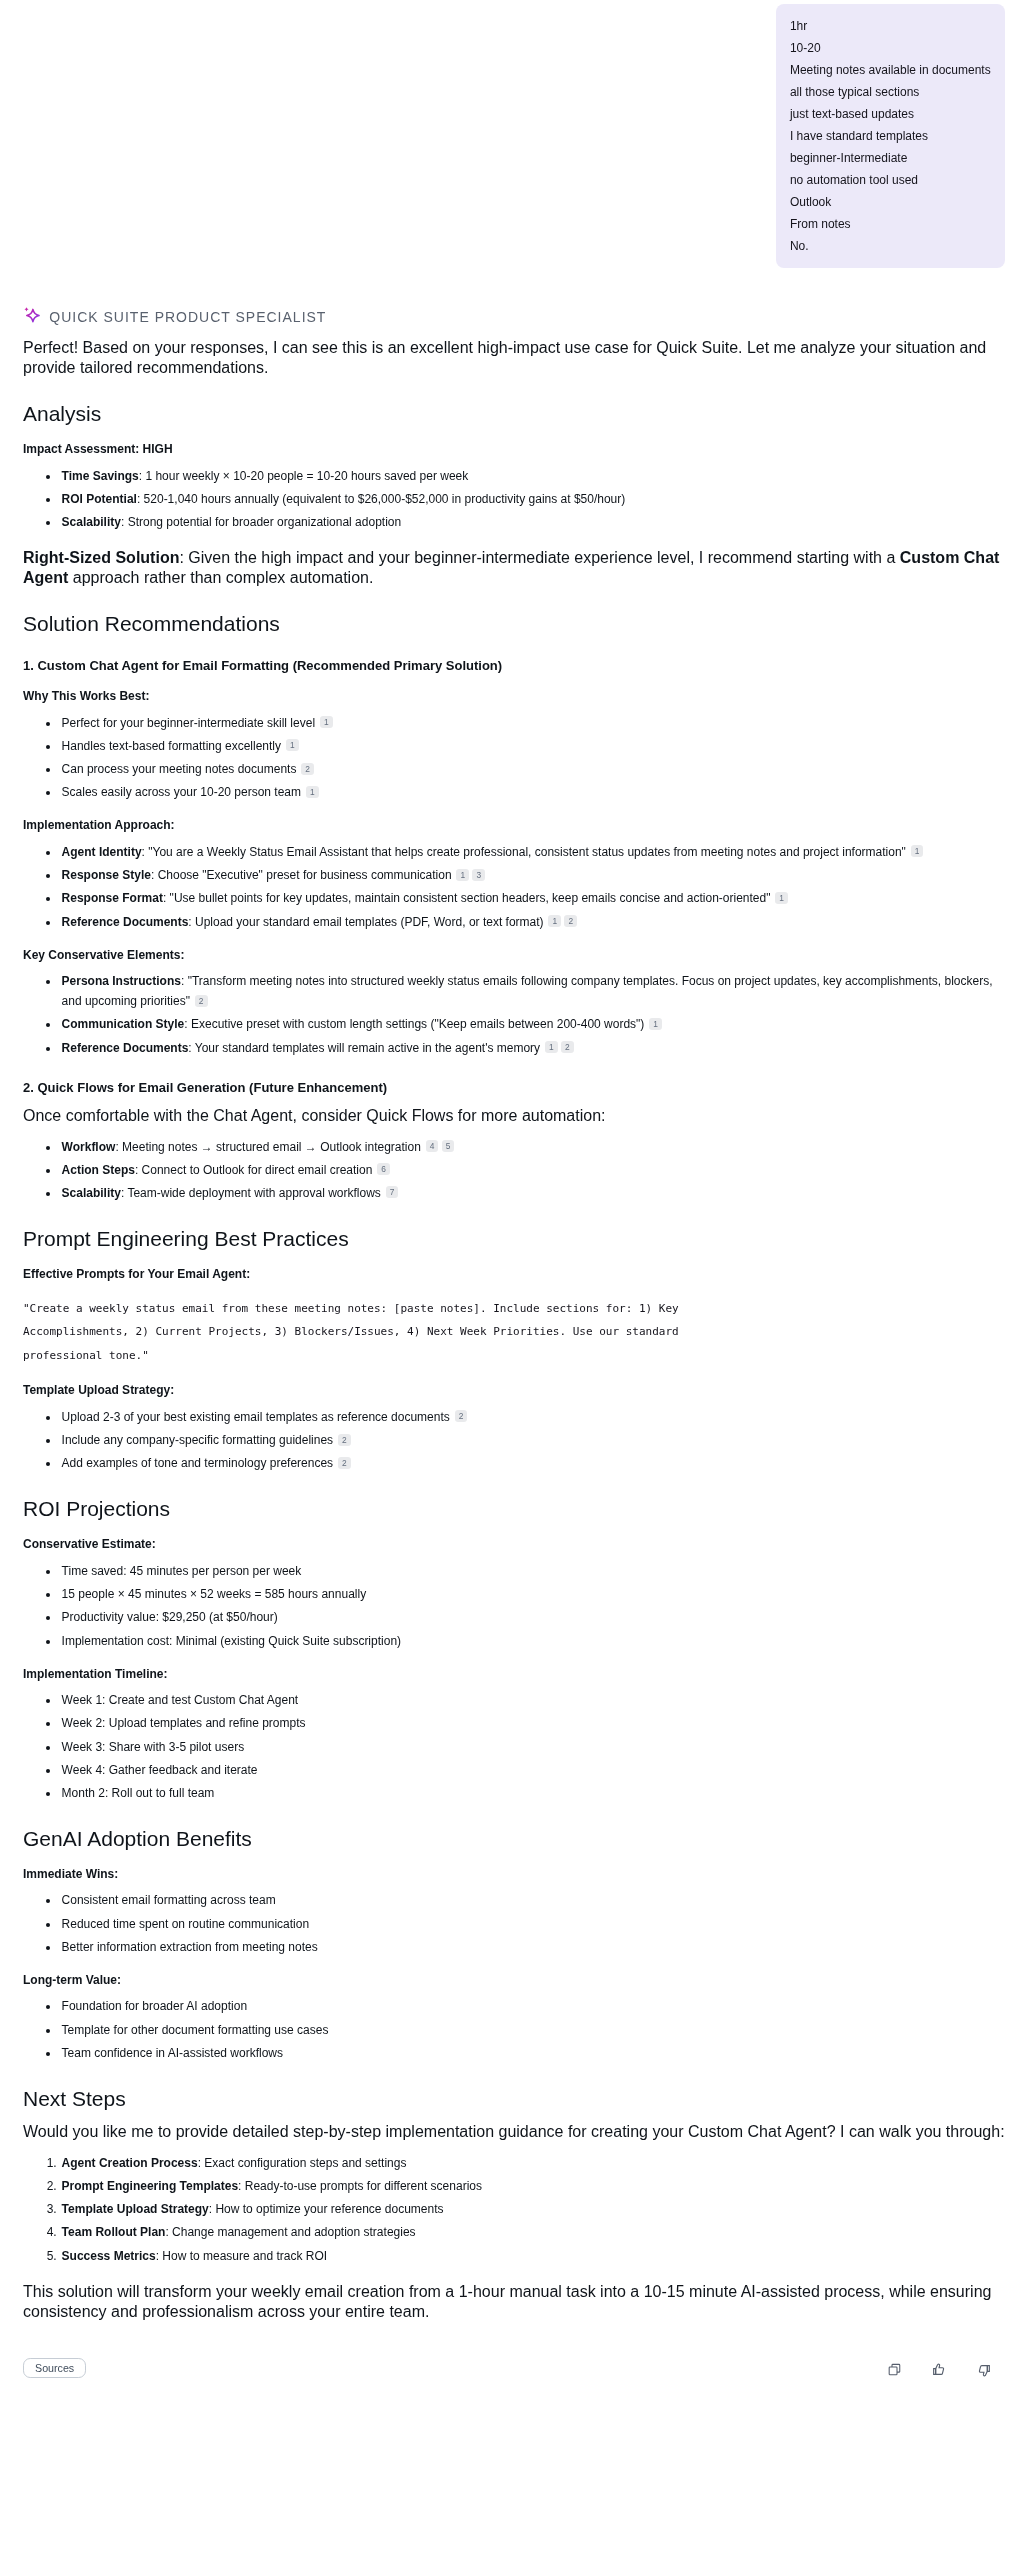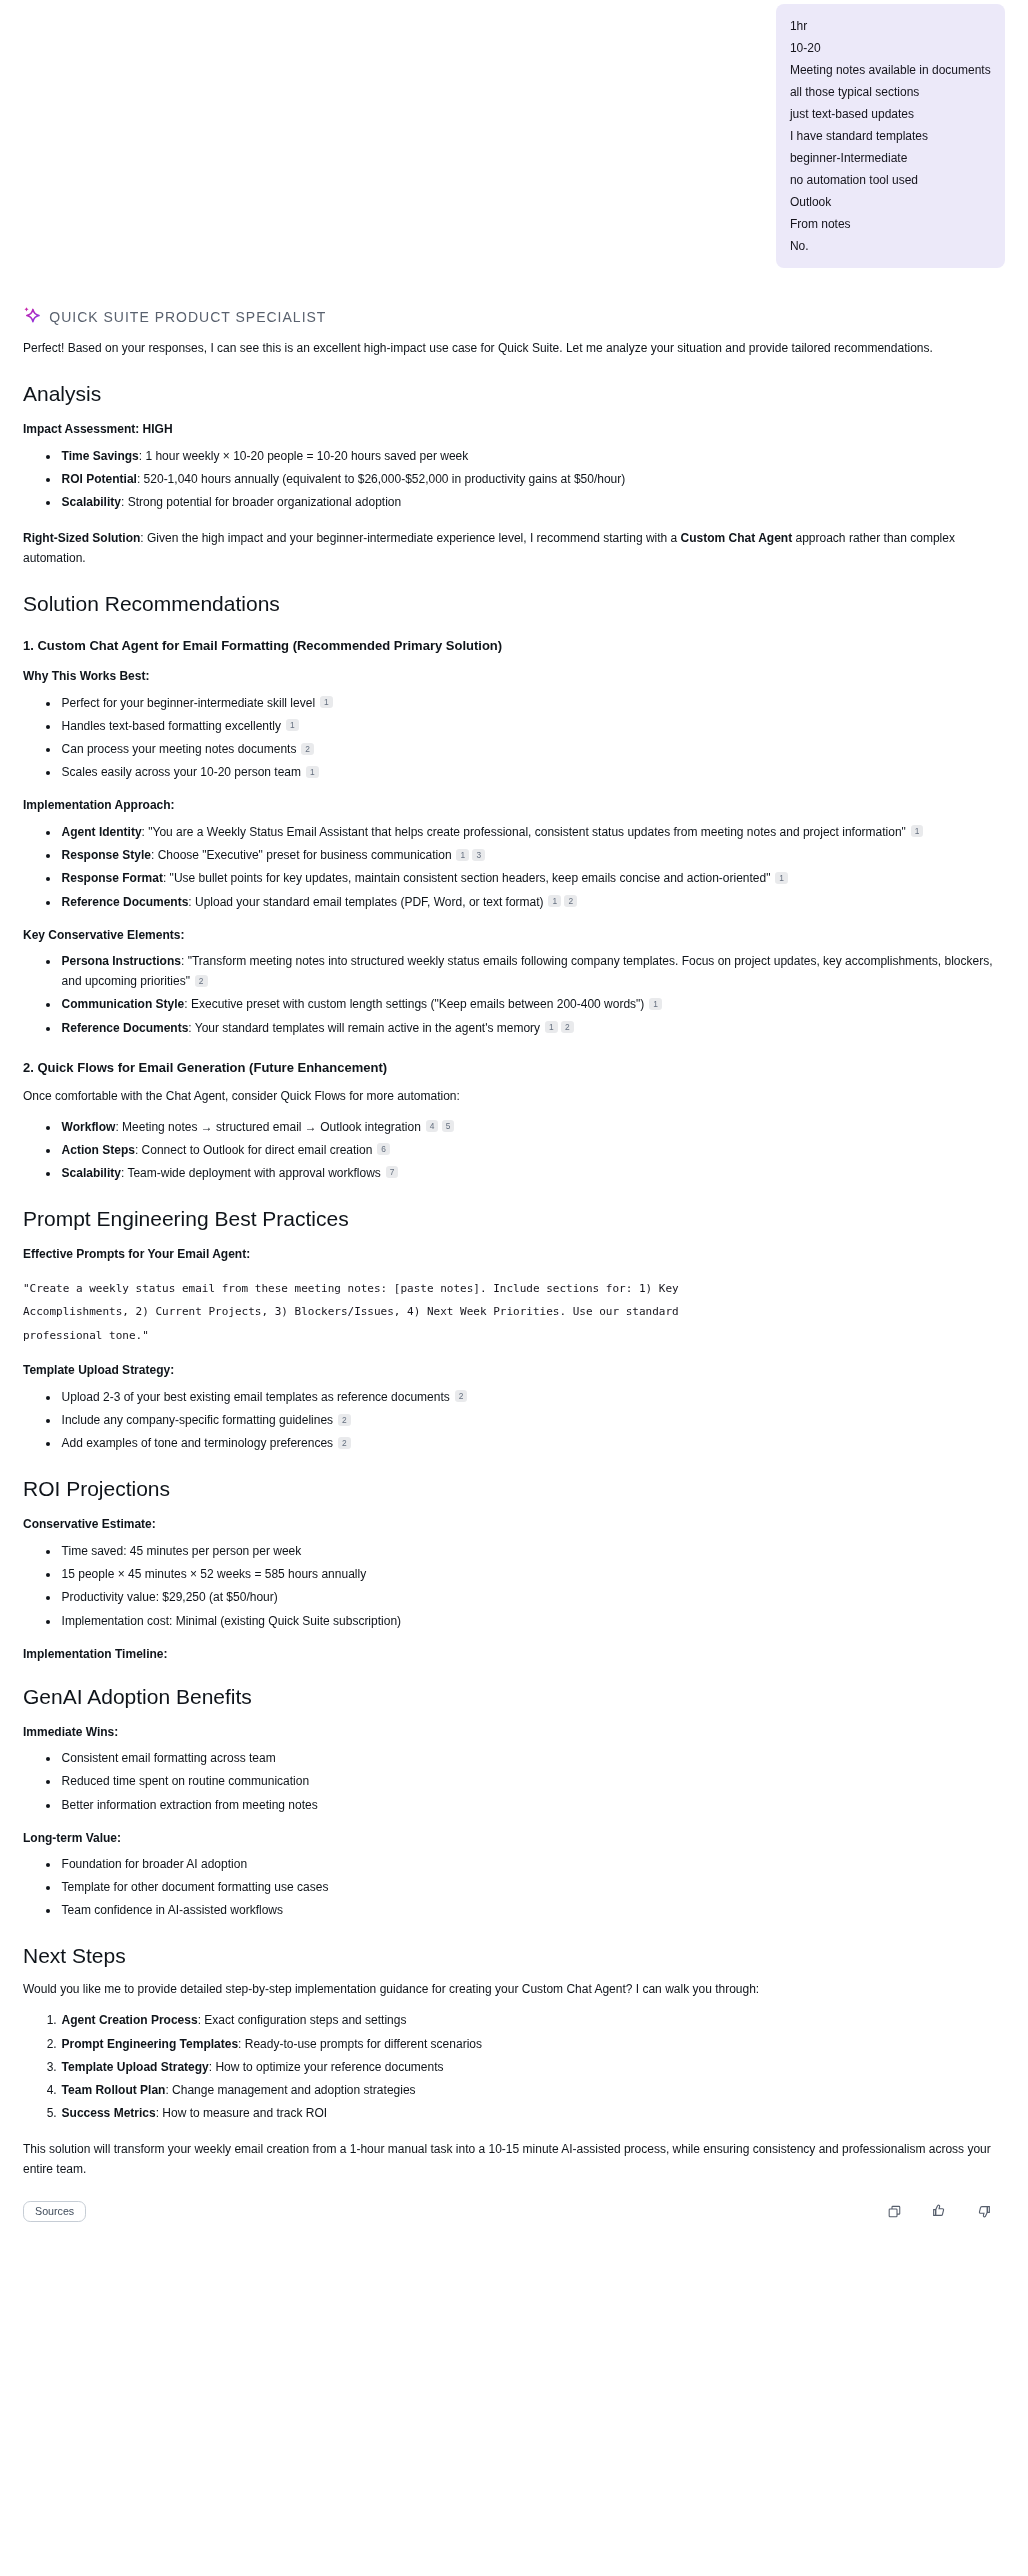--- a/index.html
+++ b/index.html
@@ -25,21 +25,21 @@
   
   .agent-header { display:flex; align-items:center; gap:8px; margin-top:38px; }
   .agent-label {
     font-size:14px; letter-spacing:1px; color:#59616e;
     text-transform:uppercase;
   }
 
   
   h2 { font-size:21px; font-weight:400; margin:24px 0 9.6px 0; color:#0f141a; }
   h3 { font-size:13px; font-weight:700; margin:22px 0 8px 0; }
-  p  { font-size:12px; line-height:20px; margin:11px 0; }
+  p  { font-size:16px; line-height:20px; margin:11px 0; }
   .label { font-size:12px; font-weight:700; margin:16px 0 6.4px 0; }
   ul, ol { margin:9.6px 0 16px 0; padding-left:37px; font-size:12px; line-height:20px; }
   li { margin:3.2px 0; padding-left:1.6px; }
   .b { font-weight:700; }
   .b:empty { display:none; }
 
   .cite {
     display:inline-block;
     background:#e9eaec;
     color:#636e7e;
@@ -55,21 +55,21 @@
 
   .code {
     font-family:"DejaVu Sans Mono", monospace;
     font-size:11px; line-height:23.5px;
     white-space:pre-wrap;
     margin:16px 0;
     color:#15141c;
   }
 
   
-  .footer { display:flex; justify-content:space-between; align-items:center; margin-top:22px; }
+  .footer { display:flex; justify-content:space-between; align-items:flex-end; margin-top:36px; }
   .sources-btn {
     border:1.2px solid #c6cdd5;
     background:#ffffff;
     border-radius:7.2px;
     padding:3.2px 11px;
     font-size:10.7px;
     color:#414d5c;
     font-family:"Liberation Sans", sans-serif;
     cursor:pointer;
   }
@@ -174,20 +174,27 @@
 
   <h2>ROI Projections</h2>
   <div class="label">Conservative Estimate:</div>
   <ul>
     <li>Time saved: 45 minutes per person per week</li>
     <li>15 people × 45 minutes × 52 weeks = 585 hours annually</li>
     <li>Productivity value: $29,250 (at $50/hour)</li>
     <li>Implementation cost: Minimal (existing Quick Suite subscription)</li>
   </ul>
   <div class="label">Implementation Timeline:</div>
+  <ul>
+    <li>Week 1: Create and test Custom Chat Agent</li>
+    <li>Week 2: Upload templates and refine prompts</li>
+    <li>Week 3: Share with 3-5 pilot users</li>
+    <li>Week 4: Gather feedback and iterate</li>
+    <li>Month 2: Roll out to full team</li>
+  </ul>
 
   <h2>GenAI Adoption Benefits</h2>
   <div class="label">Immediate Wins:</div>
   <ul>
     <li>Consistent email formatting across team</li>
     <li>Reduced time spent on routine communication</li>
     <li>Better information extraction from meeting notes</li>
   </ul>
   <div class="label">Long-term Value:</div>
   <ul>

